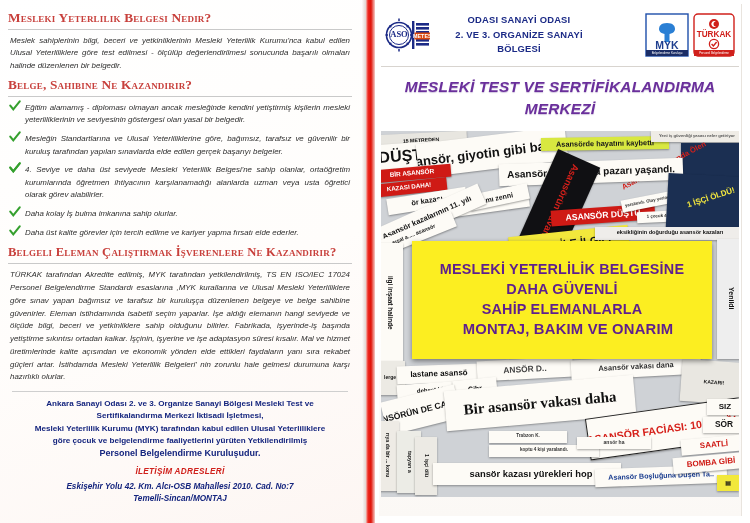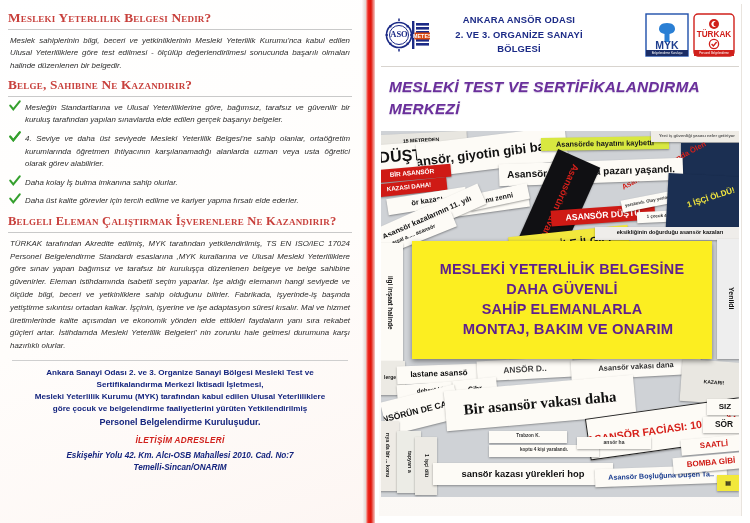--- a/index.html
+++ b/index.html
@@ -134,21 +134,21 @@
     letter-spacing:.2px;
     padding-left:6px;
   }
   .logos-right{display:flex;gap:4px;flex:0 0 auto;padding-right:2px;}
   .myk-logo{width:44px;height:44px;position:relative;padding-left:44px;}
   .turkak-logo{width:42px;height:44px;position:relative;}
 
   .hairline{height:1px;background:#d8d4cf;margin:0 2px;}
 
   .main-title{
-    text-align:left;
+    text-align:center;
     padding:9px 10px 10px 10px;
     color:#6a2f9b;
     font-family:"Liberation Sans", sans-serif;
     font-weight:bold;font-style:italic;
     font-size:15.4px;
     line-height:1.45;
     letter-spacing:.2px;
     text-shadow:0 1px 1px rgba(120,90,160,.35);
   }
 
@@ -216,20 +216,28 @@
       <div class="sec-head">Belge, Sahibine Ne Kazandırır?</div>
       <div class="rule"></div>
 
       <ul class="checks">
         <li>
           <span class="tick">
             <svg viewBox="0 0 14 14" width="12" height="12">
                 <path d="M1.5 6.5 L5 11 L12.5 1.5" stroke="#35a02e" stroke-width="2.4" fill="none" stroke-linecap="round"></path>
               </svg>
           </span>
+          <span>Eğitim alamamış - diploması olmayan ancak mesleğinde kendini yetiştirmiş kişilerin mesleki yeterliliklerinin ve seviyesinin göstergesi olan yasal bir belgedir.</span>
+        </li>
+        <li>
+          <span class="tick">
+            <svg viewBox="0 0 14 14" width="12" height="12">
+                <path d="M1.5 6.5 L5 11 L12.5 1.5" stroke="#35a02e" stroke-width="2.4" fill="none" stroke-linecap="round"></path>
+              </svg>
+          </span>
           <span>Mesleğin Standartlarına ve Ulusal Yeterliliklerine göre, bağımsız, tarafsız ve güvenilir bir kuruluş tarafından yapılan sınavlarda elde edilen gerçek başarıyı belgeler.</span>
         </li>
         <li>
           <span class="tick">
             <svg viewBox="0 0 14 14" width="12" height="12">
                 <path d="M1.5 6.5 L5 11 L12.5 1.5" stroke="#35a02e" stroke-width="2.4" fill="none" stroke-linecap="round"></path>
               </svg>
           </span>
         </li>
         <li>
@@ -267,21 +275,21 @@
       <div class="org-block">
         <div>Ankara Sanayi Odası 2. ve 3. Organize Sanayi Bölgesi Mesleki Test ve</div>
         <div>Sertifikalandırma Merkezi İktisadi İşletmesi,</div>
         <div>Mesleki Yeterlilik Kurumu (MYK) tarafından kabul edilen Ulusal Yeterliliklere</div>
         <div>göre çocuk ve belgelendirme faaliyetlerini yürüten Yetkilendirilmiş</div>
         <div class="big">Personel Belgelendirme Kuruluşudur.</div>
       </div>
 
       <div class="contact-title">İLETİŞİM ADRESLERİ</div>
       <div class="addr">Eskişehir Yolu 42. Km. Alcı-OSB Mahallesi  2010. Cad. No:7</div>
-      <div class="addr">Temelli-Sincan/ONARIM</div>
+      <div class="addr">Temelli-Sincan/MONTAJ</div>
 
     </div>
   </div>
 
   <div class="divider-shadow"></div>
   <div class="divider"></div>
 
   <div class="right">
     <div class="rframe">
 
@@ -311,21 +319,21 @@
                 <rect x="31" y="20" width="13" height="2.6"></rect>
               <rect x="31" y="24" width="13" height="2.6"></rect>
                 <rect x="31" y="28" width="13" height="2.6"></rect>
             </g>
             <rect x="29.5" y="17.5" width="15.5" height="7" fill="#d9480f"></rect>
             <text x="37.3" y="23.2" font-family="Liberation Sans, sans-serif" font-size="5.4" fill="#ffffff" text-anchor="middle" font-weight="bold">METES</text>
           </svg>
         </div>
 
         <div class="title-mid">
-          <div>ANKARA ANSÖR ODASI</div>
+          <div>ODASI SANAYİ ODASI</div>
           <div>2. VE 3. ORGANİZE SANAYİ BÖLGESİ</div>
         </div>
 
         <div class="logos-right">
           <div class="myk-logo">
             <svg viewBox="0 0 44 44" width="44" height="44">
               <rect x="1" y="1" width="42" height="42" fill="#ffffff" stroke="#1f4faa" stroke-width="1.4"></rect>
               <path d="M22 10 C16 10 14 13 14 16 C14 19 17 21 22 21 C27 21 30 19 30 16 C30 13 28 10 22 10 Z" fill="#2a7fd4"></path>
               <rect x="19.5" y="19" width="5" height="10" fill="#2a7fd4"></rect>
               <text x="22" y="36" font-family="Liberation Sans, sans-serif" font-size="10.5" fill="#1f3f8f" text-anchor="middle" font-weight="bold">MYK</text>
@@ -405,21 +413,21 @@
             <span style="color:#d6201a">ASANSÖR FACİASI: 10 İşçi ÖLDÜ</span>
           </div>
         <div class="clip" style="left:326px;top:268px;width:36px;height:16px;font-size:8px;">SIZ</div>
         <div class="clip" style="left:322px;top:286px;width:42px;height:16px;font-size:8.4px;">SÖR</div>
         <div class="clip" style="left:108px;top:300px;width:78px;height:12px;font-size:4.6px;color:#333;">Trabzon K.</div>
         <div class="clip" style="left:108px;top:314px;width:110px;height:12px;font-size:4.6px;color:#333;">koptu 4 kişi yaralandı.</div>
         <div class="clip" style="left:196px;top:306px;width:74px;height:12px;font-size:5px;color:#333;">ansör ha</div>
         <div class="clip" style="left:-6px;top:290px;width:24px;height:70px;font-size:5.2px;writing-mode:vertical-rl;background:#eeebe5;">rıya da bir ... konu</div>
         <div class="clip" style="left:16px;top:300px;width:24px;height:62px;font-size:5.4px;writing-mode:vertical-rl;background:#ecece6;">tapyan a</div>
         <div class="clip" style="left:34px;top:306px;width:22px;height:58px;font-size:5.4px;writing-mode:vertical-rl;background:#eceae4;">1 işçi ölü</div>
-        <div class="clip" style="left:52px;top:332px;width:180px;height:22px;font-size:9.4px;">sansör kazası yürekleri hop</div>
+        <div class="clip" style="left:52px;top:332px;width:180px;height:22px;font-size:9.4px;padding-left:8px;">sansör kazası yürekleri hop</div>
         <div class="clip" style="left:214px;top:336px;width:132px;height:18px;font-size:7.2px;color:#1a3d8f;transform:rotate(-2deg);">Asansör Boşluğuna Düşen Ta..</div>
         <div class="clip redc" style="left:300px;top:306px;width:66px;height:16px;font-size:8px;transform:rotate(-5deg);background:#fdfbf6;color:#cf1a15;">SAATLİ</div>
         <div class="clip" style="left:292px;top:324px;width:76px;height:16px;font-size:8px;transform:rotate(-5deg);color:#cf1a15;">BOMBA GİBİ</div>
         <div class="clip yellowc" style="left:336px;top:344px;width:22px;height:16px;font-size:6px;">▤</div>
       </div>
 
     </div>
   </div>
 
 </div>

